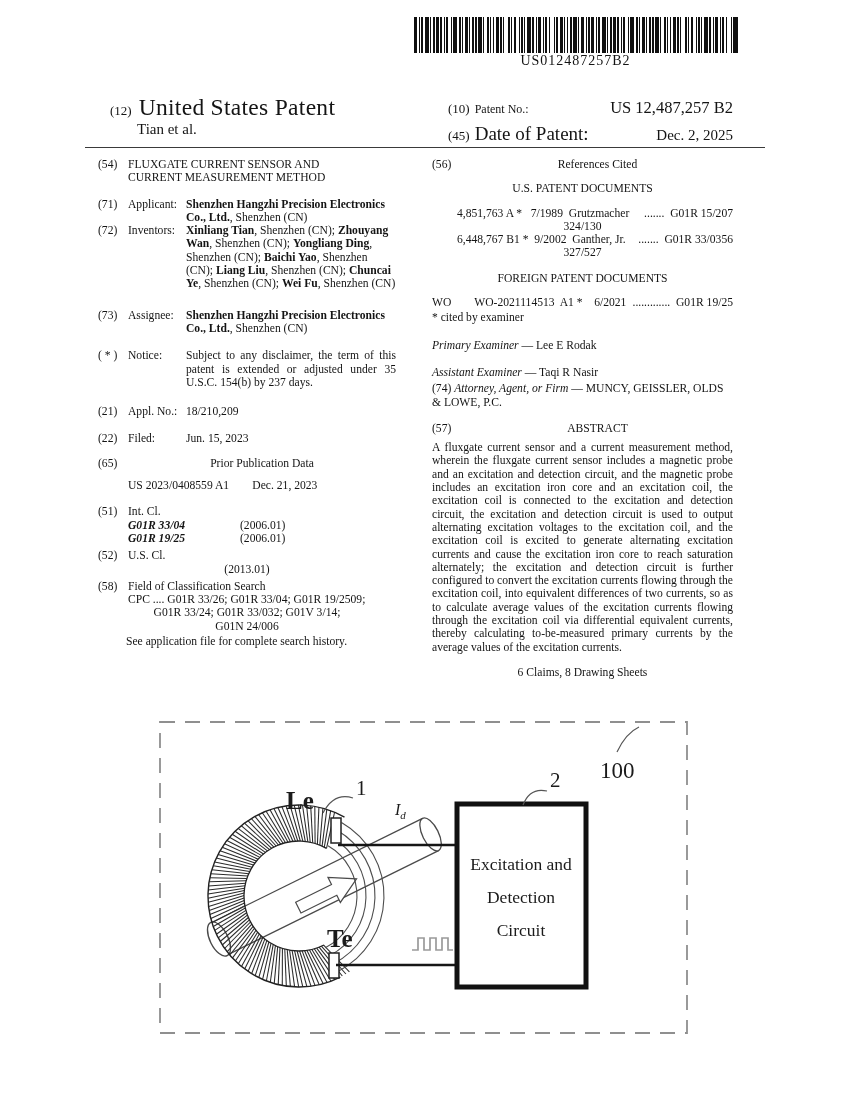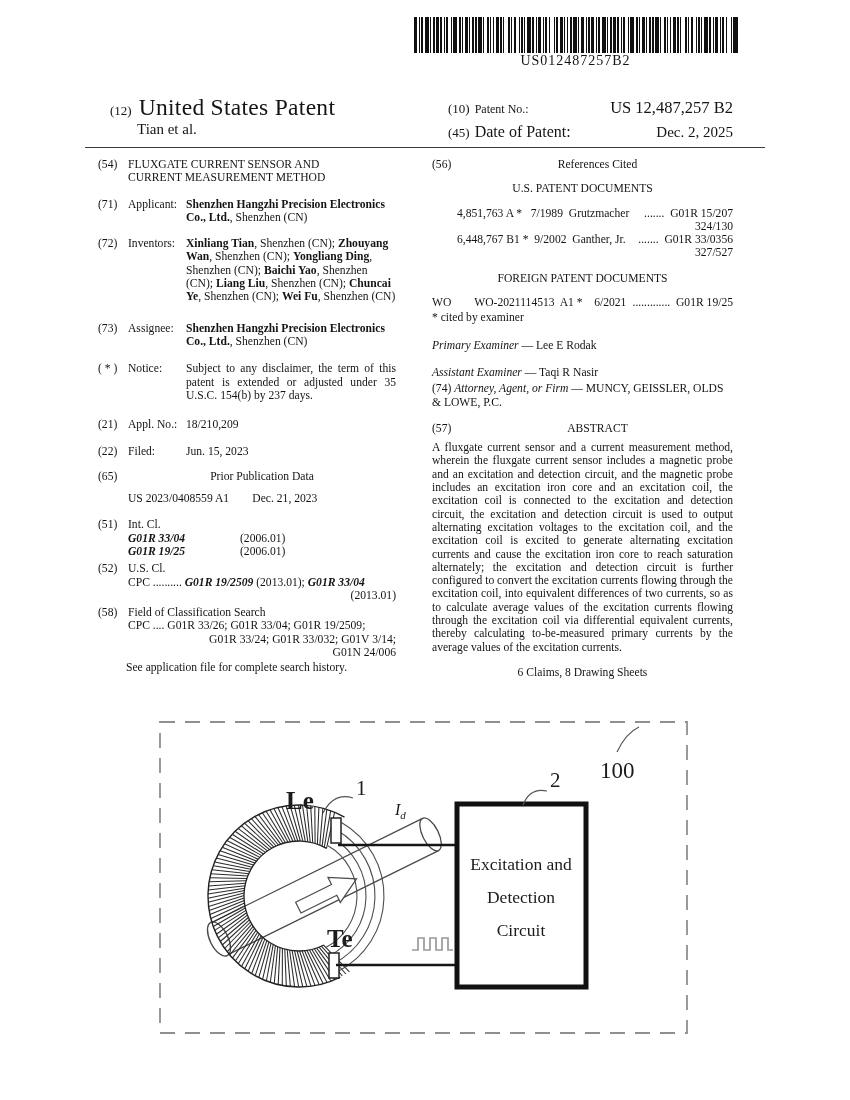--- a/index.html
+++ b/index.html
@@ -6,21 +6,21 @@
   .page{position:relative;width:850px;height:1100px;background:#fff;
         font-family:"Liberation Serif",serif;color:#141414;overflow:hidden}
   .abs{position:absolute}
   .b{font-weight:400}
   .rt-b{font-weight:700}
   .rt-i{font-style:italic}
   .rt-bi{font-weight:700;font-style:italic}
   .pre{white-space:pre}
   .preline{white-space:pre-line}
   .center{text-align:center}
-  .right{text-align:right}
+  .right{text-align:center}
   .just{text-align:justify}
   .col{position:absolute;font-size:11.6px;line-height:13.3px}
   .entry{display:flex;align-items:flex-start}
   .enum{flex:0 0 30px}
   .elabel{flex:0 0 58px}
   .econtent{flex:1 1 auto;min-width:0}
   .refrow{display:flex;padding-left:25px}
   .refrow .rleft{white-space:pre}
   .refrow .rright{margin-left:auto;white-space:pre}
   .worow{display:flex}
@@ -50,36 +50,36 @@
   <div class="abs b" style="left:137px;top:121px;font-size:15px">Tian et al.</div>
 
   <div class="abs" style="left:448px;top:98px;width:285px">
     <div style="display:flex;align-items:baseline">
       <span class="kicker">(10)</span>
       <span class="b" style="font-size:12px;margin-left:5px">Patent No.:</span>
       <span class="b" style="font-size:16.5px;margin-left:auto">US 12,487,257 B2</span>
     </div>
     <div style="display:flex;align-items:baseline;margin-top:5px">
       <span class="kicker">(45)</span>
-      <span class="b" style="font-size:16px;margin-left:5px">Date of Patent:</span>
+      <span class="b" style="font-size:19px;margin-left:5px">Date of Patent:</span>
       <span class="b" style="font-size:15px;margin-left:auto">Dec. 2, 2025</span>
     </div>
   </div>
 
   <div class="hbar"></div>
 
   <div class="col" style="left:98px;top:158px;width:298px">
 
     <div class="entry" style="margin-bottom:13px">
       <span class="enum">(54)</span>
       <span class="econtent b preline">FLUXGATE CURRENT SENSOR AND
 CURRENT MEASUREMENT METHOD</span>
     </div>
 
-    <div class="entry" style="margin-bottom:13px">
+    <div class="entry" style="">
       <span class="enum">(71)</span>
       <span class="elabel">Applicant:</span>
       <span class="econtent"><span class="rt-b">Shenzhen Hangzhi Precision Electronics Co., Ltd.</span><span>, Shenzhen (CN)</span></span>
     </div>
 
     <div class="entry" style="margin-bottom:18px">
       <span class="enum">(72)</span>
       <span class="elabel">Inventors:</span>
       <span class="econtent"><span class="rt-b">Xinliang Tian</span><span>, Shenzhen (CN); </span><span class="rt-b">Zhouyang Wan</span><span>, Shenzhen (CN); </span><span class="rt-b">Yongliang Ding</span><span>, Shenzhen (CN); </span><span class="rt-b">Baichi Yao</span><span>, Shenzhen (CN); </span><span class="rt-b">Liang Liu</span><span>, Shenzhen (CN); </span><span class="rt-b">Chuncai Ye</span><span>, Shenzhen (CN); </span><span class="rt-b">Wei Fu</span><span>, Shenzhen (CN)</span></span>
     </div>
@@ -124,21 +124,20 @@
     </div>
     <div class="iclrow" style="margin-bottom:4px">
       <span class="code">G01R 19/25</span>
       <span>(2006.01)</span>
     </div>
 
     <div class="entry">
       <span class="enum">(52)</span>
       <span class="econtent b">U.S. Cl.</span>
     </div>
-    <div style="padding-left:30px"><span>CPC .......... </span><span class="rt-bi">G01R 19/2509</span><span> (2013.01); </span><span class="rt-bi">G01R 33/04</span></div>
     <div class="right" style="margin-bottom:4px">(2013.01)</div>
 
     <div class="entry">
       <span class="enum">(58)</span>
       <span class="econtent b">Field of Classification Search</span>
     </div>
     <div style="padding-left:30px">CPC .... G01R 33/26; G01R 33/04; G01R 19/2509;</div>
     <div class="right">G01R 33/24; G01R 33/032; G01V 3/14;</div>
     <div class="right">G01N 24/006</div>
     <div style="padding-left:28px;margin-top:2px">See application file for complete search history.</div>

